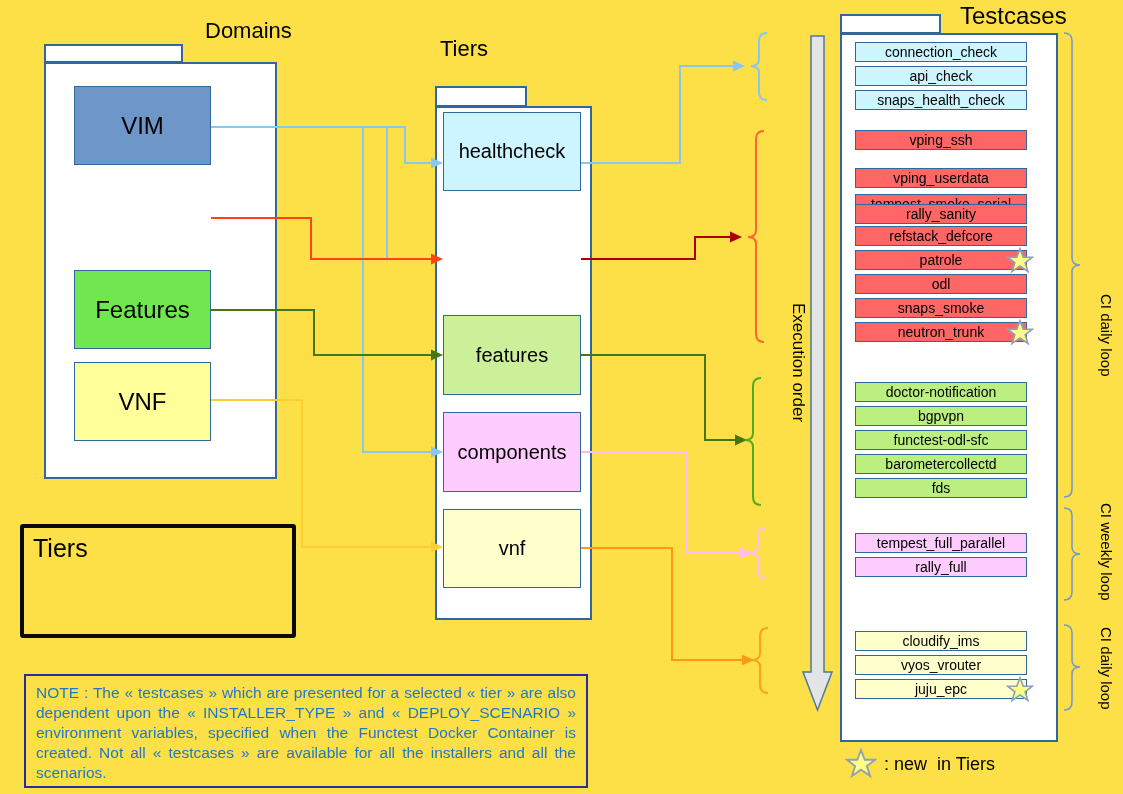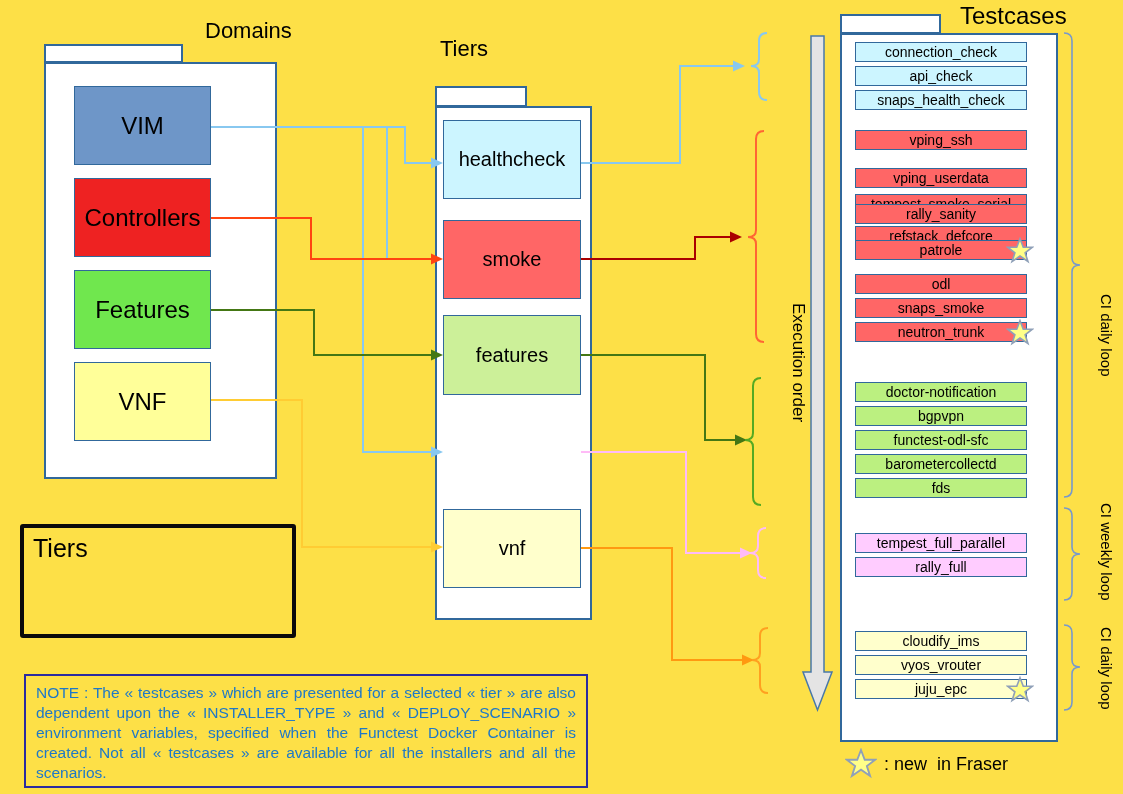--- a/index.html
+++ b/index.html
@@ -31,30 +31,29 @@
 </style>
 </head>
 <body>
 
 <div class="stage">
 
   <div class="gtitle" style="left:205px;top:18px;font-size:22px">Domains</div>
   <div class="outline" style="left:44px;top:44px;width:139px;height:19px"></div>
   <div class="outline" style="left:44px;top:62px;width:233px;height:417px"></div>
   <div class="box dom fill-vim" style="top:86px">VIM</div>
-  <div class="box dom fill-red" style="top:178px">Controllers</div>
   <div class="box dom fill-feat" style="top:270px">Features</div>
   <div class="box dom fill-vnf" style="top:362px">VNF</div>
 
   <div class="gtitle" style="left:440px;top:36px;font-size:22px">Tiers</div>
   <div class="outline" style="left:435px;top:86px;width:92px;height:21px"></div>
   <div class="outline" style="left:435px;top:106px;width:157px;height:514px"></div>
-  <div class="box tier fill-hc" style="top:120px;height:79px">healthcheck</div>
-  <div class="box tier fill-smoke" style="top:220px;height:79px">smoke</div>
+  <div class="box tier fill-hc" style="top:112px;height:79px">healthcheck</div>
   <div class="box tier fill-tfeat" style="top:315px">features</div>
+  <div class="box tier fill-comp" style="top:412px">components</div>
   <div class="box tier fill-tvnf" style="top:509px;height:79px">vnf</div>
 
   <div class="gtitle" style="left:960px;top:2px;font-size:24px">Testcases</div>
   <div class="outline" style="left:840px;top:14px;width:101px;height:20px"></div>
   <div class="outline" style="left:840px;top:33px;width:218px;height:709px"></div>
 
   <div class="tc bg-cyan" style="top:42px">
       <span>connection_check</span>
     </div>
   <div class="tc bg-cyan" style="top:66px">
@@ -72,21 +71,21 @@
     </div>
   <div class="tc bg-red" style="top:194px">
       <span>tempest_smoke_serial</span>
     </div>
   <div class="tc bg-red" style="top:204px">
       <span>rally_sanity</span>
     </div>
   <div class="tc bg-red" style="top:226px">
       <span>refstack_defcore</span>
     </div>
-  <div class="tc bg-red" style="top:240px">
+  <div class="tc bg-red" style="top:250px">
       <span>patrole</span>
     <svg class="star" viewBox="0 0 24 24">
         <polygon points="12,1.5 14.8,8.8 22.6,8.8 16.4,13.6 18.8,21 12,16.3 5.2,21 7.6,13.6 1.4,8.8 9.2,8.8" fill="#FFFF88" stroke="#8FA0B8" stroke-width="1.4"></polygon>
       </svg>
     </div>
   <div class="tc bg-red" style="top:274px">
       <span>odl</span>
     </div>
   <div class="tc bg-red" style="top:298px">
       <span>snaps_smoke</span>
@@ -184,15 +183,15 @@
     <div>Tiers</div>
   </div>
 
   <div class="notebox">
     <span>NOTE : The « testcases » which are presented for a selected « tier » are also dependent upon the « INSTALLER_TYPE » and « DEPLOY_SCENARIO » environment variables, specified when the Functest Docker Container is created. Not all « testcases » are available for all the installers and all the scenarios.</span>
   </div>
 
   <svg style="position:absolute;left:845px;top:748px;width:32px;height:32px" viewBox="0 0 24 24">
     <polygon points="12,1.5 14.8,8.8 22.6,8.8 16.4,13.6 18.8,21 12,16.3 5.2,21 7.6,13.6 1.4,8.8 9.2,8.8" fill="#FFFF88" stroke="#8FA0B8" stroke-width="1.4"></polygon>
   </svg>
-  <div class="legendtext">: new  in Fraser</div>
+  <div class="legendtext">: new  in Tiers</div>
 
 </div>
 
 </body></html>

